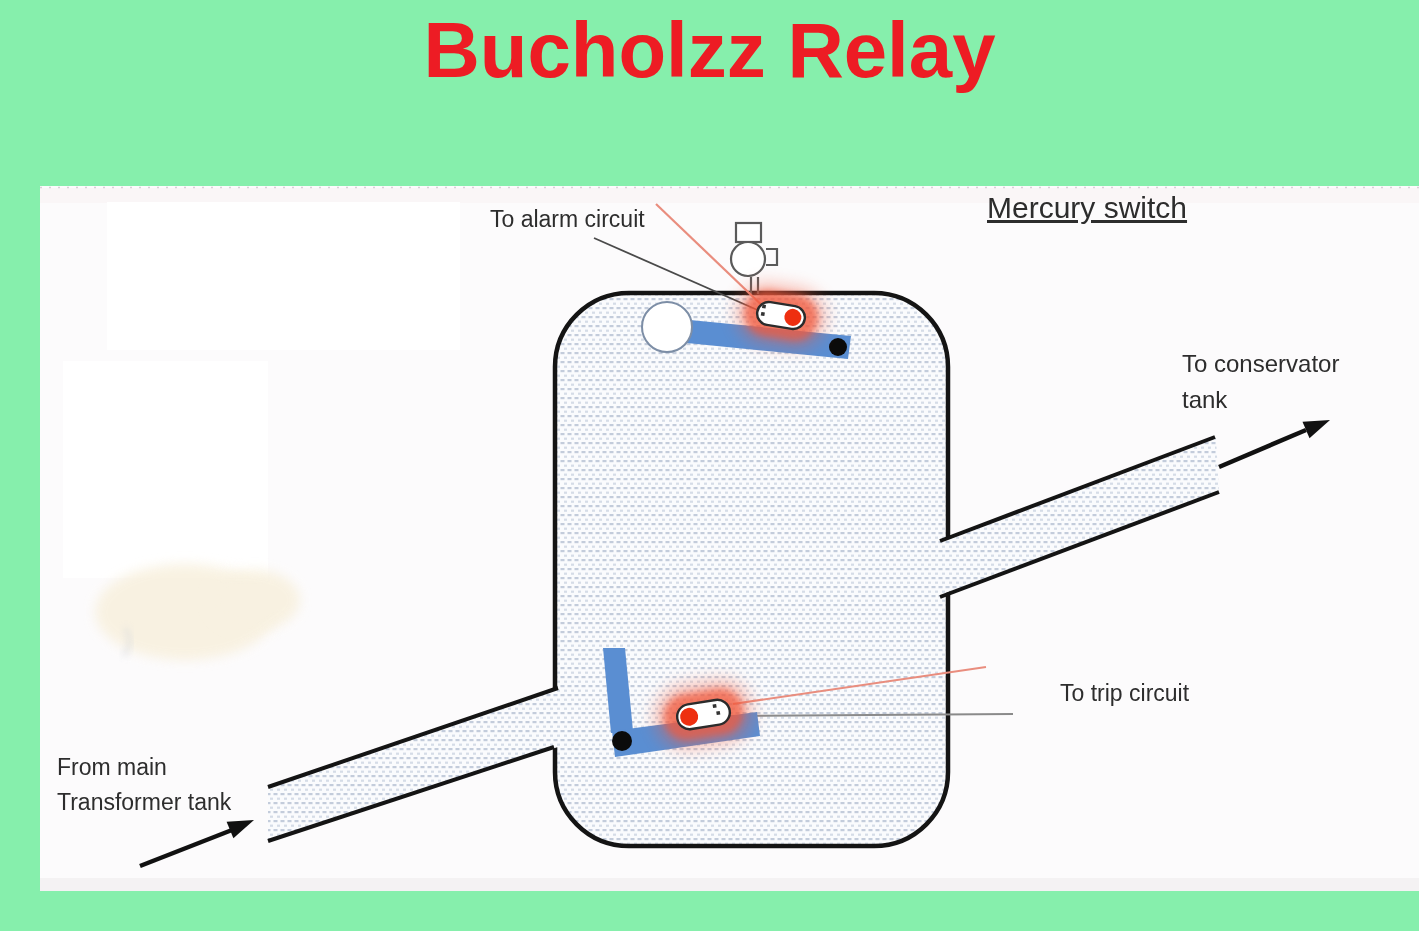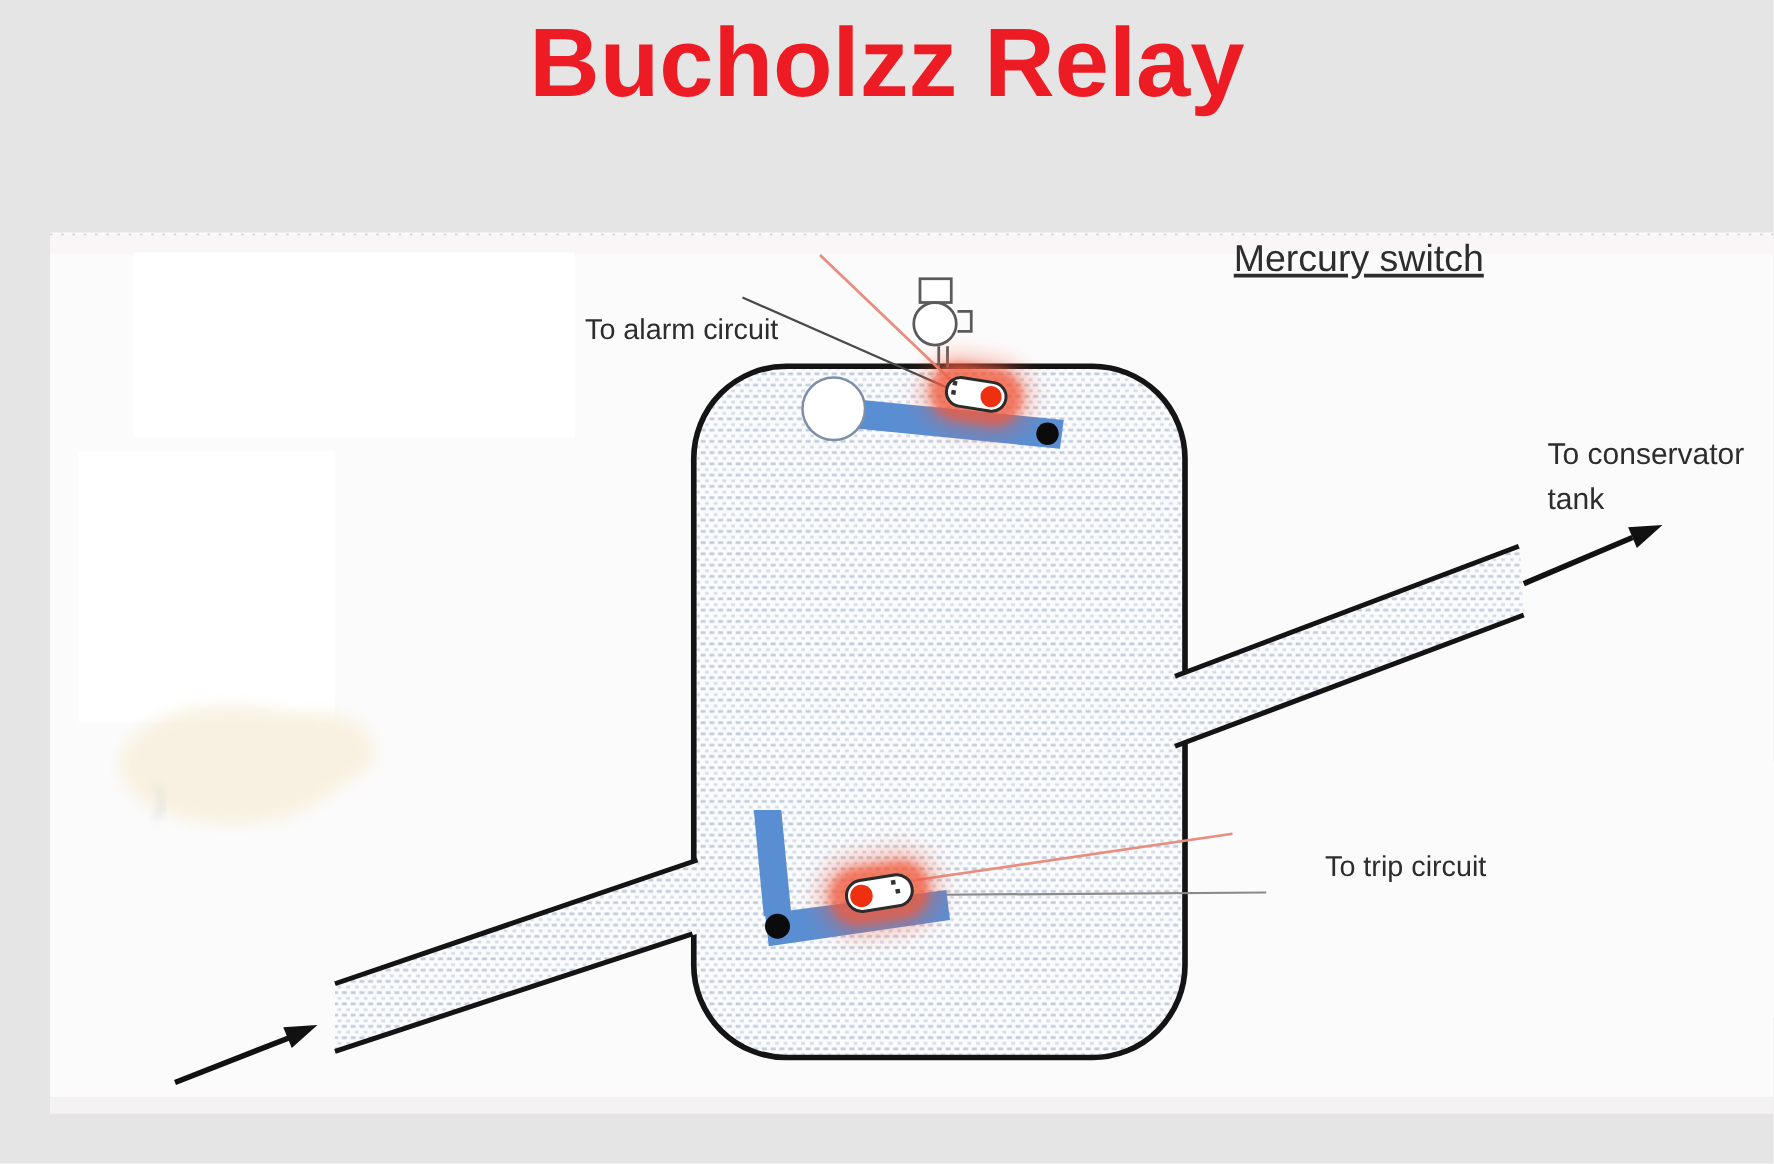--- a/index.html
+++ b/index.html
@@ -1,16 +1,16 @@
 <!DOCTYPE html>
 <html><head>
 <meta charset="utf-8">
 <style>
   html,body{margin:0;padding:0;background:#ffffff;}
-  .stage{position:relative;width:1419px;height:931px;background:#e5e5e5;overflow:hidden;
+  .stage{position:relative;width:1419px;height:931px;background:#86efac;overflow:hidden;
          font-family:"Liberation Sans", sans-serif;}
   .title{position:absolute;left:0;right:0;top:8px;margin:0;text-align:center;
          font-size:78px;font-weight:bold;letter-spacing:0px;line-height:1.1;
          font-family:"Liberation Sans", sans-serif;}
   .diagram-svg{position:absolute;left:0;top:0;}
   .lbl{position:absolute;color:#2d2d2d;font-size:23px;line-height:1.5;
        white-space:pre-line;font-family:"Liberation Sans", sans-serif;}
   .lbl-mercury{font-size:30px;line-height:1.2;}
   .lbl-conservator{font-size:24px;}
 </style>
@@ -121,18 +121,20 @@
 
       <g transform="rotate(-9 703.5 714.5)">
         <rect x="677" y="702" width="53" height="25" rx="12.5" fill="#ffffff" stroke="#2b2b2b" stroke-width="2.4"></rect>
         <circle cx="689" cy="714.5" r="9" fill="#ee2f10"></circle>
         <rect x="714" y="706" width="3.6" height="3.6" fill="#333"></rect>
         <rect x="716.5" y="713.5" width="3.6" height="3.6" fill="#333"></rect>
       </g>
     </g>
   </svg>
 
-  <div class="lbl" style="left:468px; top:202px;margin-top:44px;">To alarm circuit</div>
+  <div class="lbl" style="left:490px; top:202px;">To alarm circuit</div>
   <div class="lbl lbl-mercury" style="left:987px; top:190px;text-decoration:underline;">Mercury switch</div>
-  <div class="lbl lbl-conservator" style="left:1238px; top:346px;">To conservator
+  <div class="lbl lbl-conservator" style="left:1182px; top:346px;">To conservator
 tank</div>
   <div class="lbl" style="left:1020px; top:676px;margin-left:40px;">To trip circuit</div>
+  <div class="lbl" style="left:57px; top:750px;">From main
+Transformer tank</div>
 </div>
 
 </body></html>

